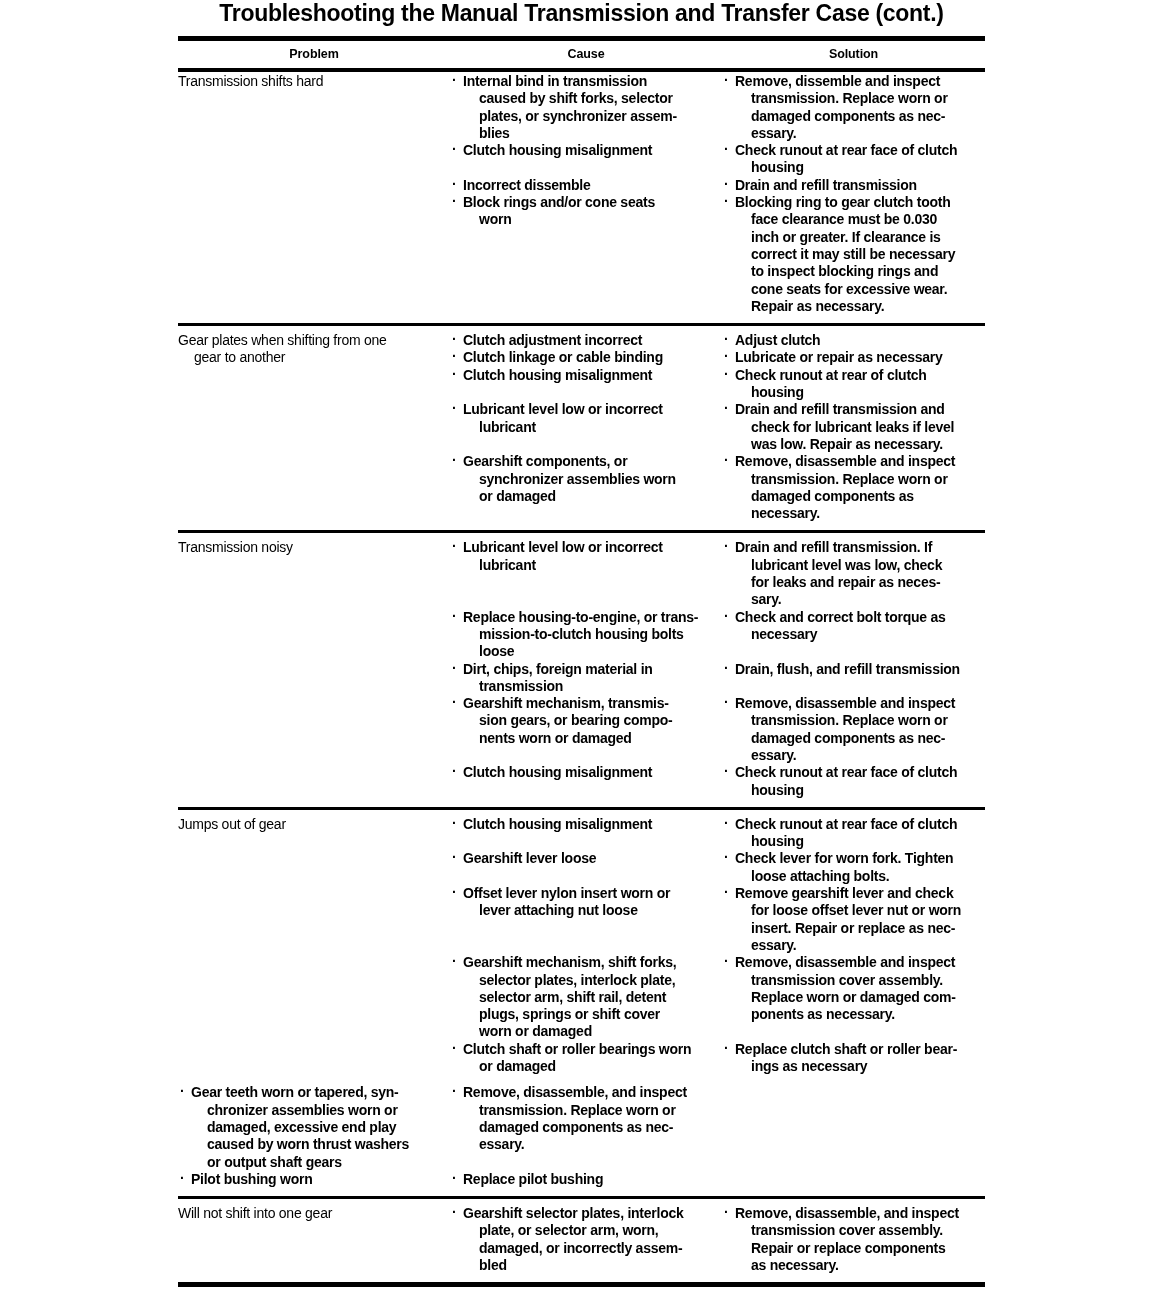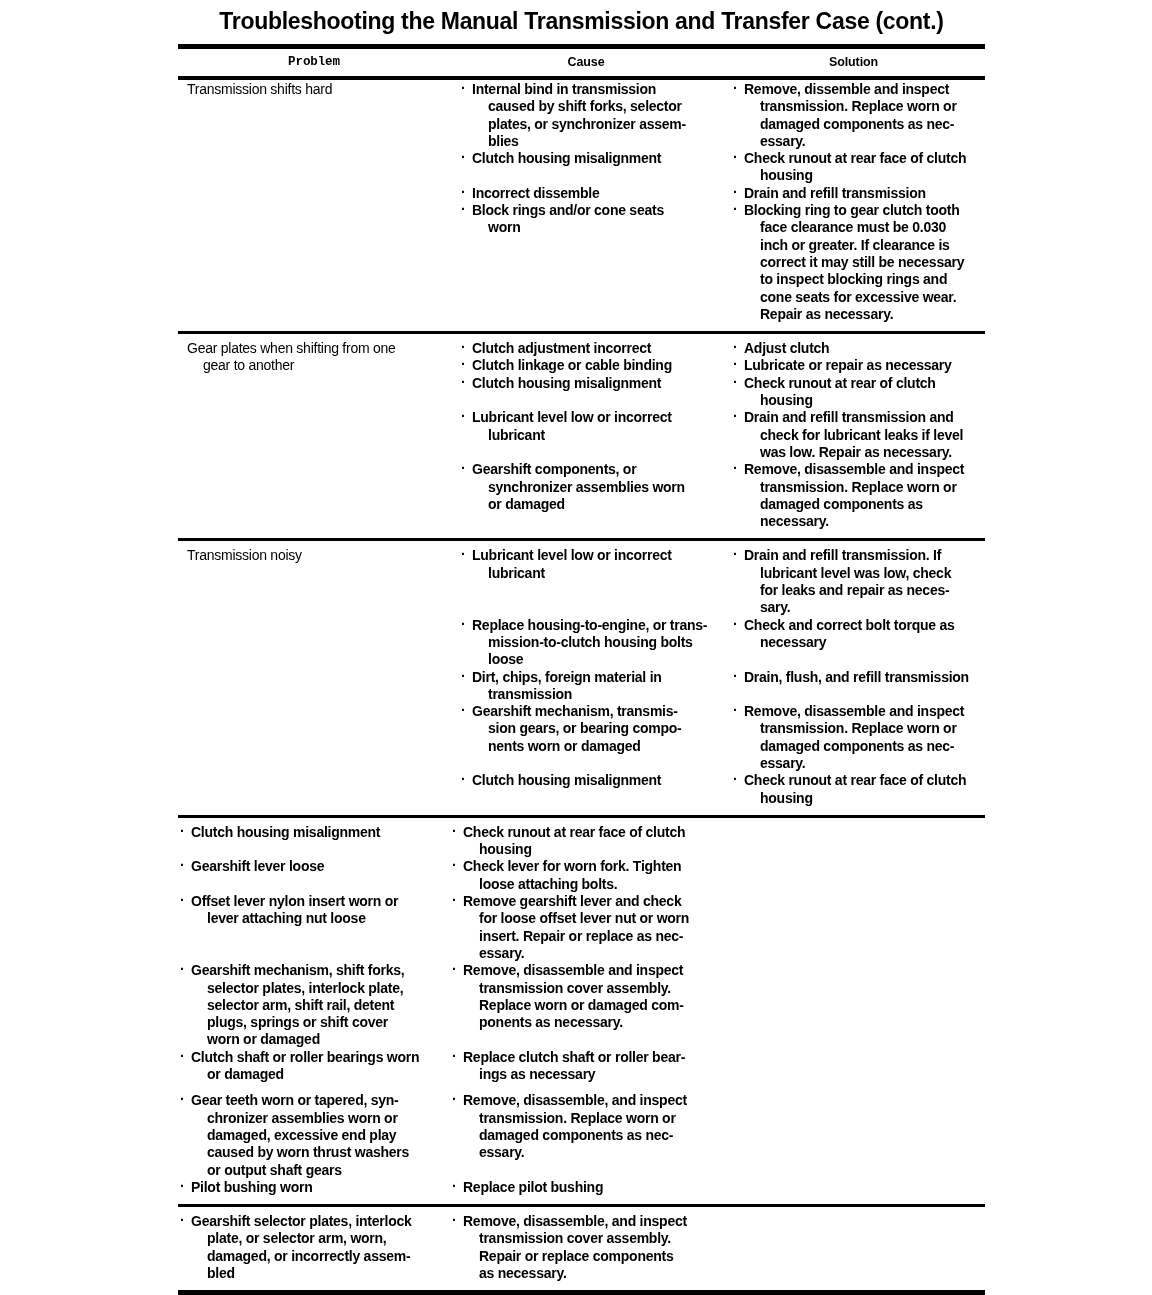--- a/index.html
+++ b/index.html
@@ -9,21 +9,21 @@
     width: 1152px;
     height: 1295px;
     overflow: hidden;
     font-family: "Liberation Sans", "DejaVu Sans", sans-serif;
     color: #000;
     -webkit-font-smoothing: antialiased;
   }
   .page {
     width: 807px;
     margin-left: 178px;
-    padding-top: 8px;
+    padding-top: 0;
   }
   .doc-title {
     font-size: 23px;
     font-weight: 700;
     text-align: center;
     letter-spacing: -0.3px;
     margin: 0 0 9px 0;
     white-space: nowrap;
   }
   .ttable {
@@ -34,38 +34,37 @@
     border-top: 5px solid #000;
     border-bottom: 4px solid #000;
     padding: 6px 0 7px 0;
   }
   .hcell {
     font-size: 12.5px;
     font-weight: 700;
     text-align: center;
     letter-spacing: -0.1px;
   }
-  .hcell.h-problem { flex: 0 0 272px; font-family: Liberation Mono, monospace; }
+  .hcell.h-problem { flex: 0 0 272px; }
   .hcell.h-cause   { flex: 0 0 272px; }
   .hcell.h-solution{ flex: 1; }
 
   .trow {
     display: flex;
     border-top: 3px solid #000;
     padding: 6px 0 8px 0;
   }
   .trow.no-divider {
     border-top: none;
     padding-top: 1px;
   }
   .cell { box-sizing: border-box; }
   .problem-cell {
     flex: 0 0 272px;
     padding-right: 16px;
-    margin-left: 9px;
   }
   .pairs { flex: 1; }
   .pair { display: flex; }
   .cause-cell {
     flex: 0 0 272px;
     padding-right: 8px;
   }
   .solution-cell {
     flex: 1;
   }
@@ -371,20 +370,23 @@
         <span class="bullet">·</span>
         <span class="body-text itxt">Check runout at rear face of clutch
 housing</span>
       </div>
     </div>
   </div>
 </div>
   </section>
 
   <section class="trow">
+    <div class="cell problem-cell">
+      <div class="body-text ptext">Jumps out of gear</div>
+    </div>
     <div class="pairs">
   <div class="pair">
     <div class="cell cause-cell">
       <div class="item">
         <span class="bullet">·</span>
         <span class="body-text itxt">Clutch housing misalignment</span>
       </div>
     </div>
     <div class="cell solution-cell">
       <div class="item">
@@ -506,20 +508,23 @@
       <div class="item">
         <span class="bullet">·</span>
         <span class="body-text itxt">Replace pilot bushing</span>
       </div>
     </div>
   </div>
 </div>
   </section>
 
   <section class="trow">
+    <div class="cell problem-cell">
+      <div class="body-text ptext">Will not shift into one gear</div>
+    </div>
     <div class="pairs">
   <div class="pair">
     <div class="cell cause-cell">
       <div class="item">
         <span class="bullet">·</span>
         <span class="body-text itxt">Gearshift selector plates, interlock
 plate, or selector arm, worn,
 damaged, or incorrectly assem-
 bled</span>
       </div>

